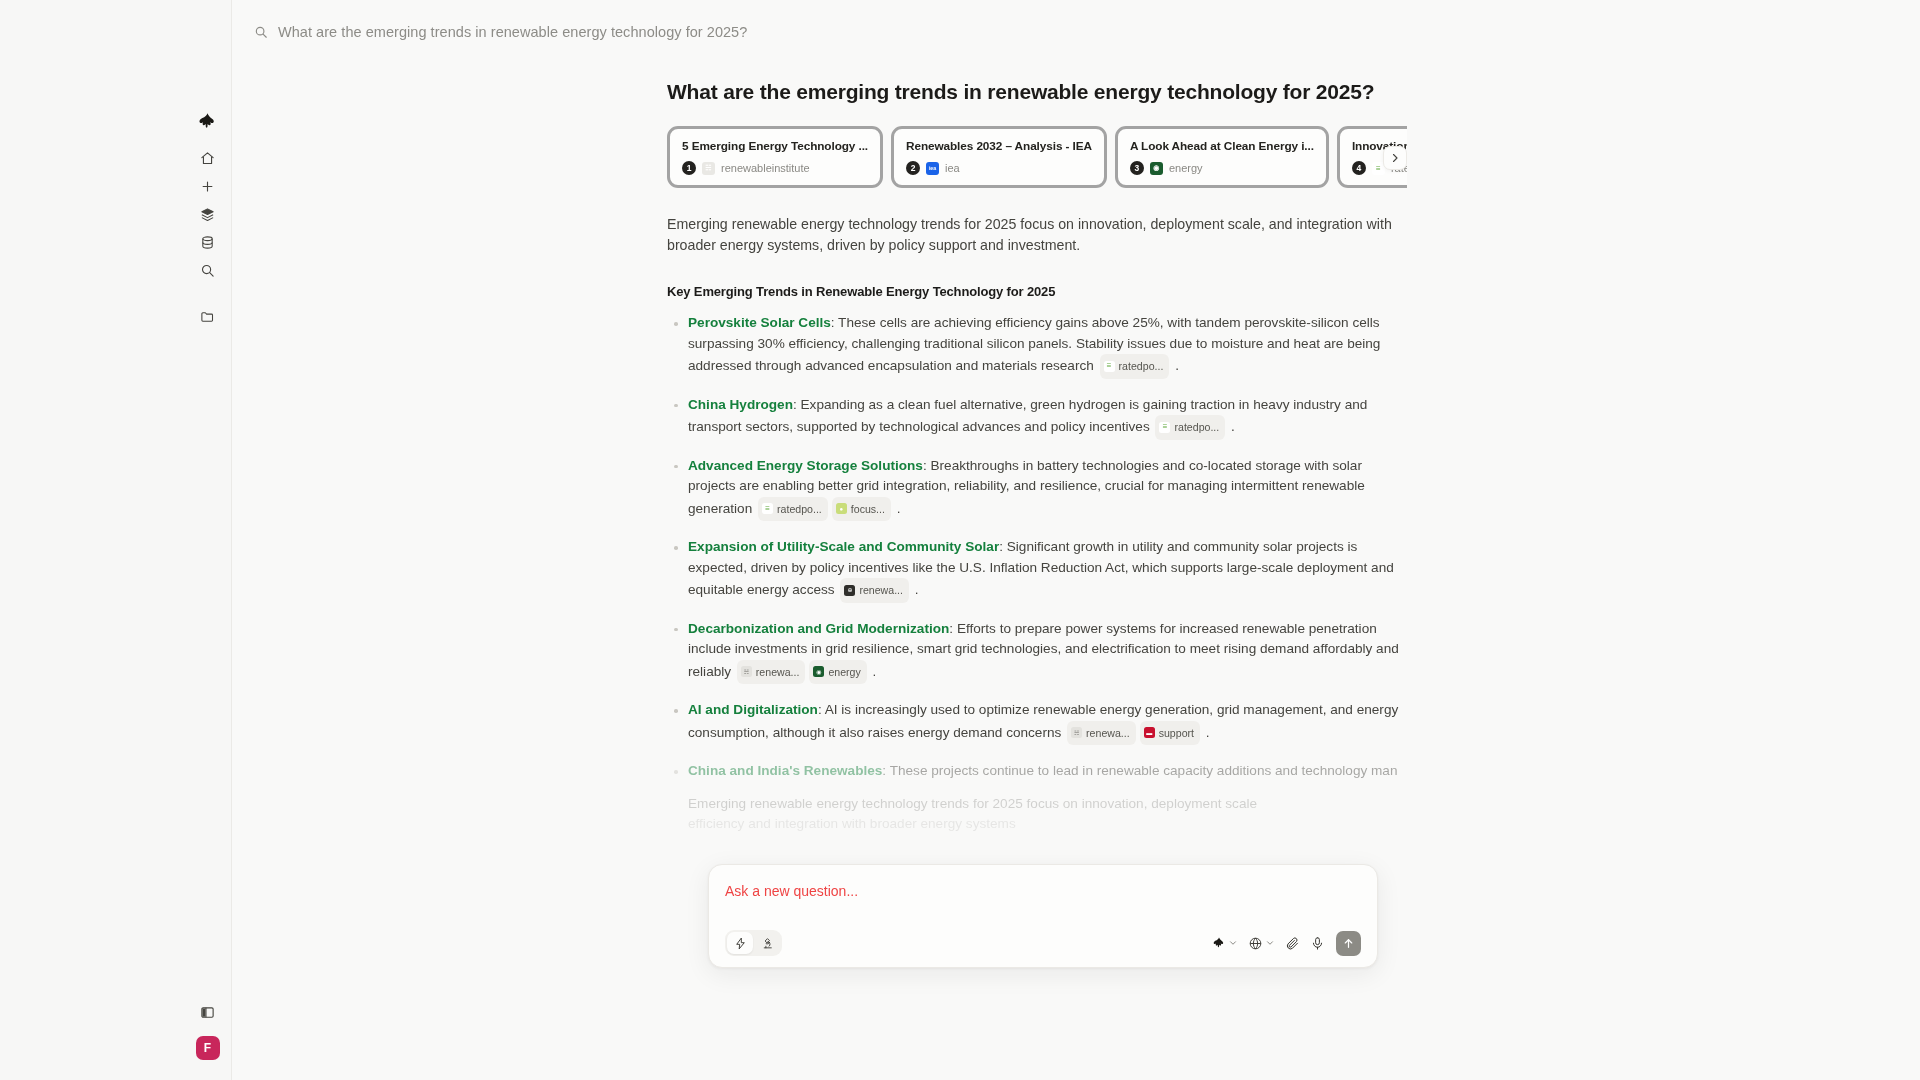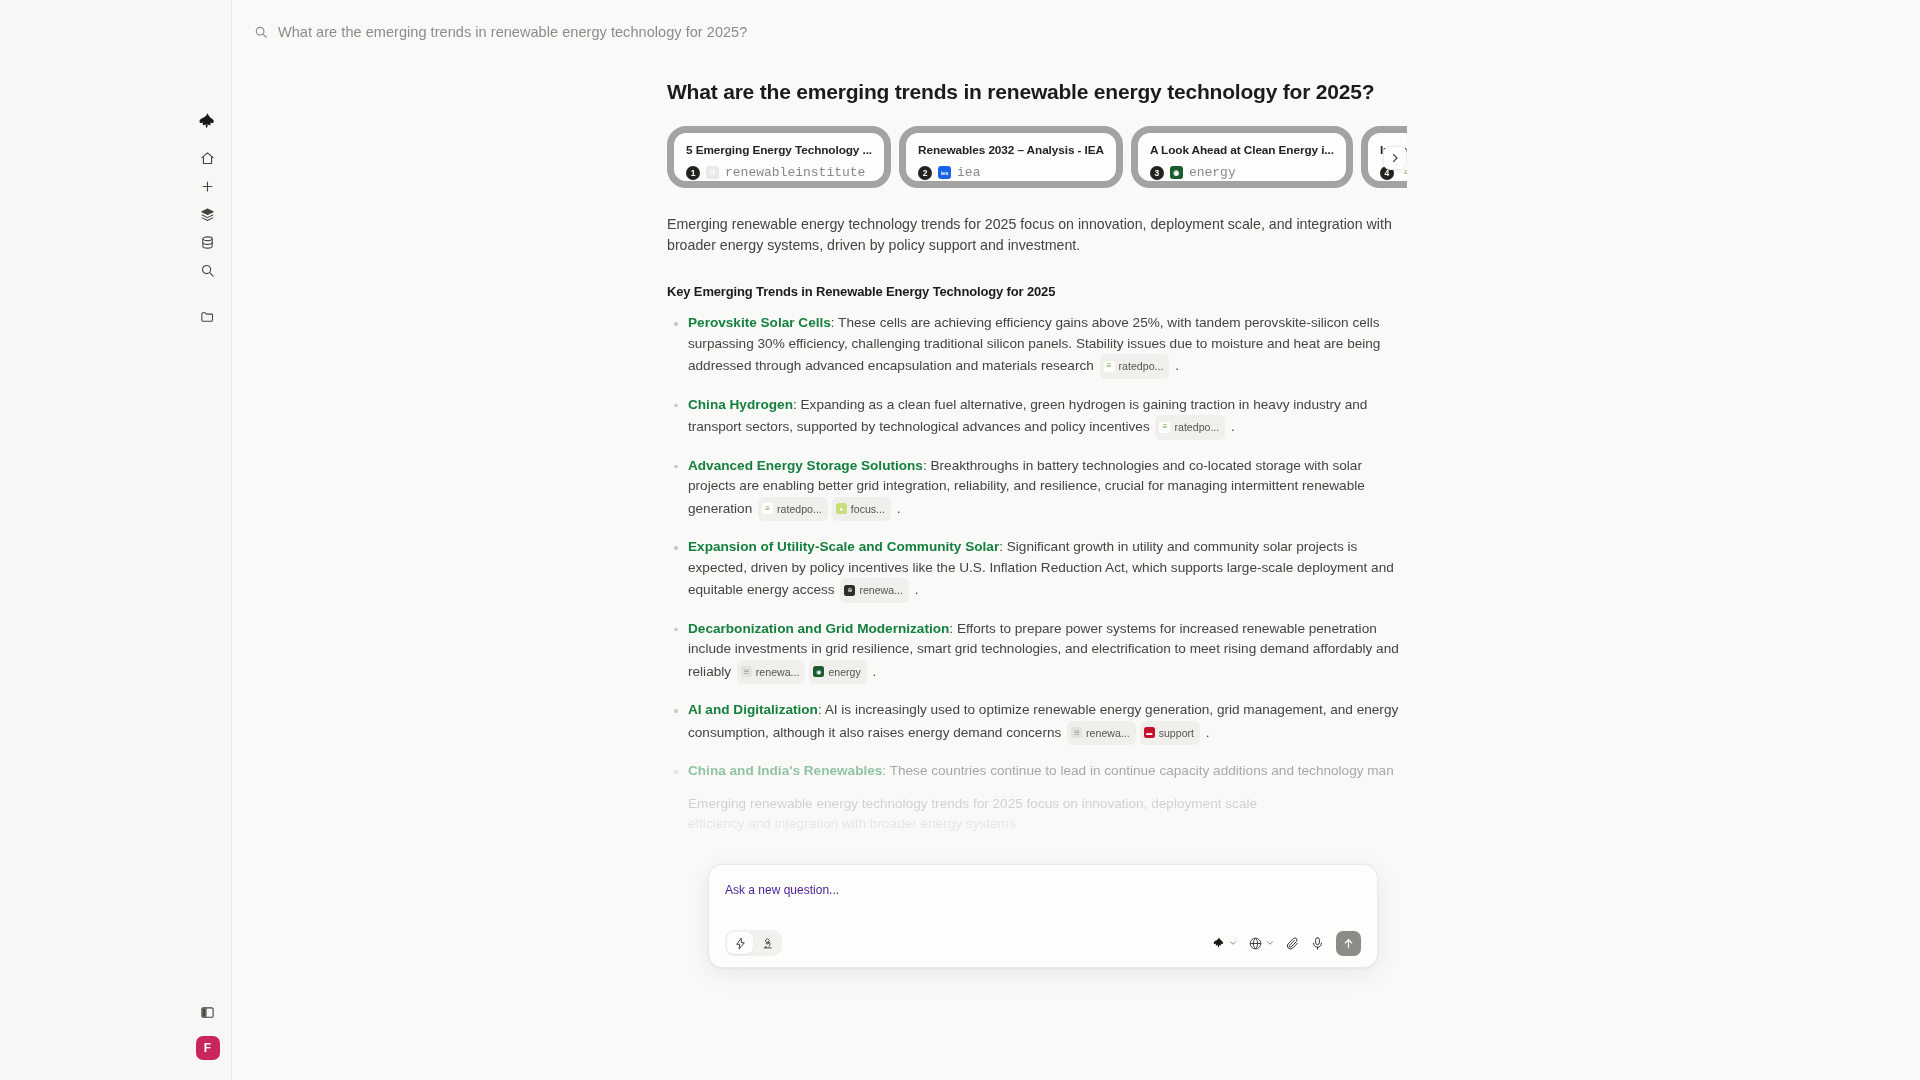--- a/index.html
+++ b/index.html
@@ -103,22 +103,22 @@
     margin-top: 16px;
     margin-bottom: 22px;
   }
 
   
   .sources-wrap { position: relative; width: 740px; overflow: hidden; height: 64px; }
   .sources { display: flex; gap: 8px; }
   .src-card {
     flex: 0 0 206px;
     background: #fdfdfc;
-    border: 7px solid #a3a3a3;
-    border-radius: 19px;
+    border: 3px solid #a3a3a3;
+    border-radius: 11px;
     padding: 10px 12px 19px 12px;
     cursor: pointer;
     height: 62px;
   }
   .src-title {
     font-size: 11.8px;
     font-weight: 700;
     color: #24231f;
     white-space: nowrap;
     overflow: hidden;
@@ -135,22 +135,22 @@
     flex: 0 0 14px;
   }
   .src-fav {
     width: 13px; height: 13px; border-radius: 3px;
     flex: 0 0 13px;
     display: flex; align-items: center; justify-content: center;
     font-size: 7px; color: #fff; font-weight: 700;
     overflow: hidden;
   }
   .src-dom {
-    font-size: 13px; color: #8a8984;
-    white-space: nowrap; overflow: hidden; text-overflow: ellipsis; font-family: Liberation Mono, monospace;
+    font-size: 11px; color: #8a8984;
+    white-space: nowrap; overflow: hidden; text-overflow: ellipsis;
   }
   .src-next {
     position: absolute;
     right: 0; top: 20px;
     width: 24px; height: 24px;
     background: #fdfdfc;
     border: 1px solid #eceae6;
     border-radius: 7px;
     display: flex; align-items: center; justify-content: center;
     cursor: pointer;
@@ -223,22 +223,22 @@
     left: 476px;
     bottom: 112px;
     width: 670px;
     background: #fdfdfc;
     border: 1px solid #ebe9e5;
     border-radius: 14px;
     box-shadow: 0 6px 26px rgba(30,28,24,.07), 0 1px 3px rgba(30,28,24,.05);
     padding: 15px 16px 11px 16px;
   }
   .composer-input {
-    font-size: 12px;
-    color: #4c1d95;
+    font-size: 14px;
+    color: #ef4444;
     min-height: 38px;
     padding-top: 3px;
     cursor: text;
   }
   .composer-bar {
     display: flex; align-items: center;
     margin-top: 12px;
   }
   .left-tools {
     display: flex;
@@ -442,21 +442,21 @@
                 <span class="chip-ico" style="background: rgb(26, 92, 46); color: rgb(255, 255, 255);">◉</span>
                 <span>energy</span>
               </span><span> .</span></li>
             <li><span class="lbl">AI and Digitalization</span><span>: AI is increasingly used to optimize renewable energy generation, grid management, and energy consumption, although it also raises energy demand concerns </span><span class="chip">
                 <span class="chip-ico" style="background: rgb(227, 226, 222); color: rgb(107, 106, 101);">☵</span>
                 <span>renewa...</span>
               </span><span class="chip">
                 <span class="chip-ico" style="background: rgb(200, 16, 46); color: rgb(255, 255, 255);">▬</span>
                 <span>support</span>
               </span><span> .</span></li>
-            <li class="faded" style="opacity: 0.45;"><span class="lbl">China and India's Renewables</span><span>: These countries continue to lead in continue capacity additions and technology man </span></li>
+            <li class="faded" style="opacity: 0.45;"><span class="lbl">China and India's Renewables</span><span>: These projects continue to lead in renewable capacity additions and technology man </span></li>
           </ul>
 
         <div style="margin-top:-4px">
           <div class="faded" style="font-size:13.6px;line-height:20.5px;color:#45443f;padding-left:21px">Emerging renewable energy technology trends for 2025 focus on innovation, deployment scale</div>
           <div class="faded2" style="font-size:13.6px;line-height:20.5px;color:#45443f;padding-left:21px">efficiency and integration with broader energy systems</div>
         </div>
 
       </div>
     </div>
 

